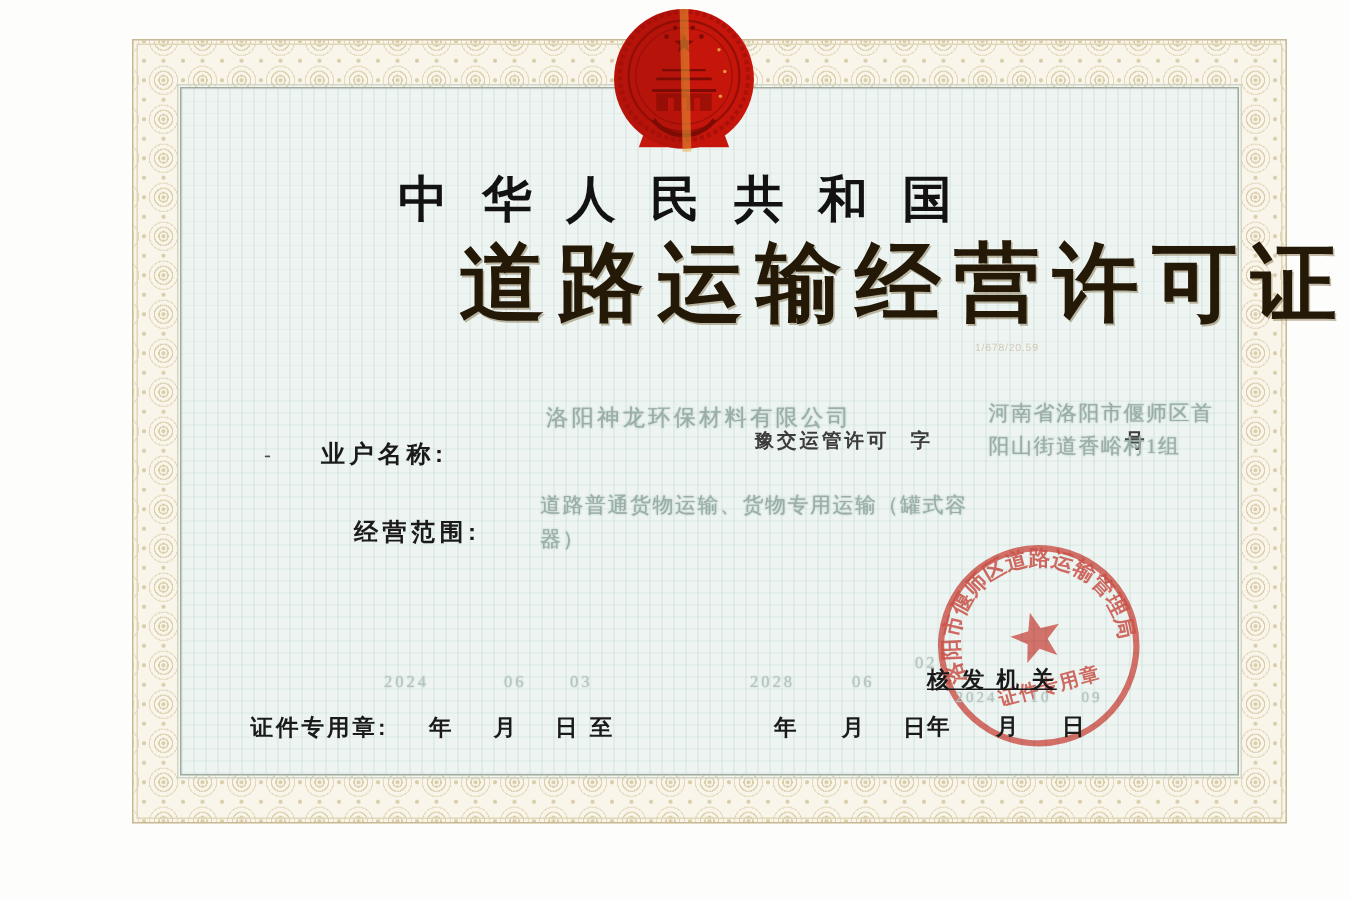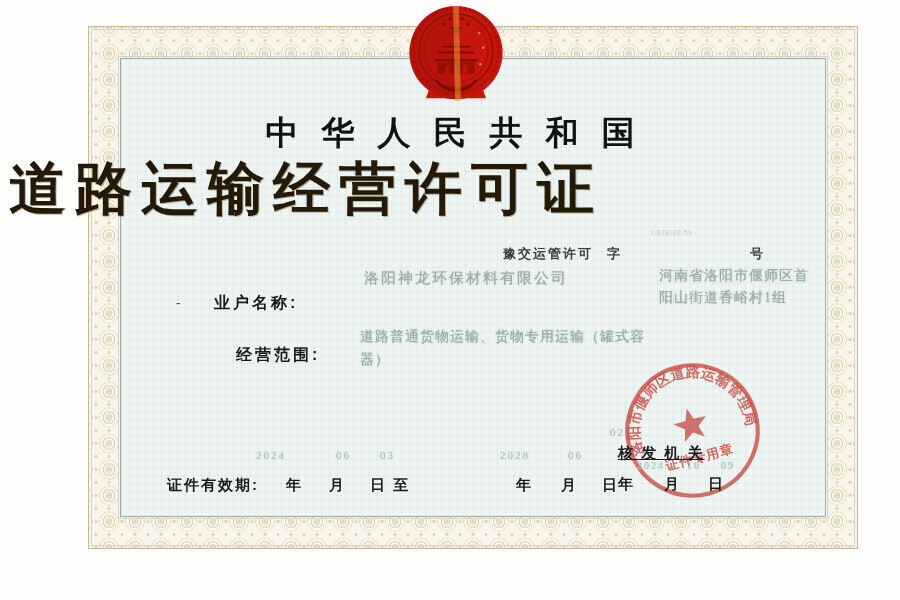--- a/index.html
+++ b/index.html
@@ -25,27 +25,27 @@
     background-image:
       repeating-linear-gradient(90deg, rgba(140,180,170,.13) 0 1px, rgba(0,0,0,0) 1px 8px),
       repeating-linear-gradient(0deg, rgba(140,180,170,.09) 0 1px, rgba(0,0,0,0) 1px 8px);
     border:1px solid #9fab9e; outline:1px solid #cdd6cb; outline-offset:1px;}
 
   .t{position:absolute;white-space:nowrap;}
 
   .country-title{left:0;width:900px;top:111px;text-align:center;
     font-family:"Liberation Serif","DejaVu Serif",serif;font-weight:bold;
     font-size:33px;color:#121212;letter-spacing:23px;text-indent:23px;}
-  .main-title{left:0;width:900px;top:151px;text-align:left;
+  .main-title{left:0;width:900px;top:151px;text-align:right;
     font-family:"Liberation Serif","DejaVu Serif",serif;font-weight:bold;
     font-size:57px;color:#241806;letter-spacing:9px;text-indent:9px;
     text-shadow:1px 1px 0 rgba(90,60,10,.35);}
 
   .licno{font-family:"Liberation Serif",serif;font-weight:bold;font-size:13px;
-    color:#3c3c3c;letter-spacing:2px;}
+    color:#3c3c3c;letter-spacing:2px;margin-top:40px;}
 
   .label{font-weight:bold;color:#1a1a1a;font-size:16px;letter-spacing:3px;}
   .label-sm{font-weight:bold;color:#1a1a1a;font-size:15px;letter-spacing:2px;}
 
   .value{font-family:"Liberation Serif",serif;color:#9bada7;
     text-shadow:0 0 1.2px rgba(140,170,162,.9);margin-left:16px;}
   .faintdate{font-family:"Liberation Serif",serif;color:#b6c5c0;font-size:11px;
     letter-spacing:2px;text-shadow:0 0 1px rgba(160,185,178,.85);}
 
   .fineprint{font-size:7px;color:#c9b9a0;opacity:.75;letter-spacing:.5px;}
@@ -124,28 +124,28 @@
   </svg>
 
   <div class="t label-sm" style="left:618px;top:444px;font-size:15px;text-decoration:underline;">核 发 机 关</div>
   <div class="t faintdate" style="left:637px;top:460px;font-size:10px;">2024</div>
   <div class="t faintdate" style="left:687px;top:460px;font-size:10px;">10</div>
   <div class="t faintdate" style="left:721px;top:460px;font-size:10px;">09</div>
   <div class="t label-sm" style="left:618px;top:475px;">年</div>
   <div class="t label-sm" style="left:664px;top:475px;">月</div>
   <div class="t label-sm" style="left:708px;top:475px;">日</div>
 
-  <div class="t label-sm" style="left:167px;top:476px;">证件有效期:</div>
+  <div class="t label-sm" style="left:167px;top:476px;">证件专用章:</div>
 
   <div class="t faintdate" style="left:256px;top:449px;">2024</div>
   <div class="t faintdate" style="left:336px;top:449px;">06</div>
   <div class="t faintdate" style="left:380px;top:449px;">03</div>
   <div class="t faintdate" style="left:500px;top:449px;">2028</div>
   <div class="t faintdate" style="left:568px;top:449px;">06</div>
-  <div class="t faintdate" style="left:610px;top:426px;">02</div>
+  <div class="t faintdate" style="left:610px;top:436px;">02</div>
 
   <div class="t label-sm" style="left:286px;top:476px;">年</div>
   <div class="t label-sm" style="left:329px;top:476px;">月</div>
   <div class="t label-sm" style="left:370px;top:476px;">日 至</div>
   <div class="t label-sm" style="left:516px;top:476px;">年</div>
   <div class="t label-sm" style="left:561px;top:476px;">月</div>
   <div class="t label-sm" style="left:602px;top:476px;">日</div>
 
 
 </div>

